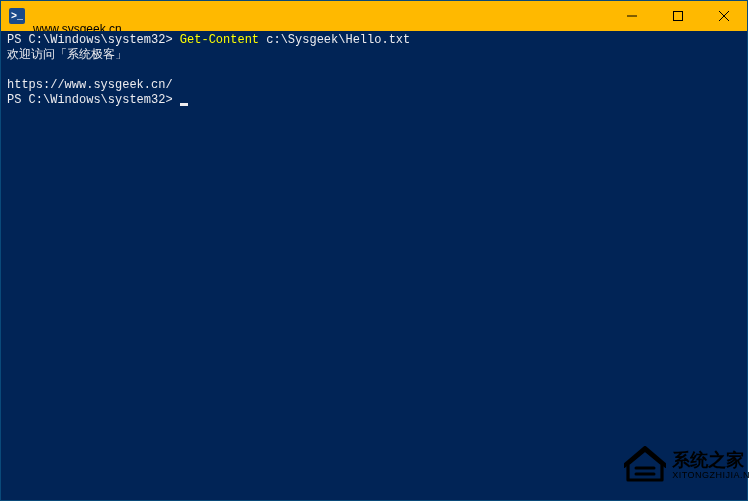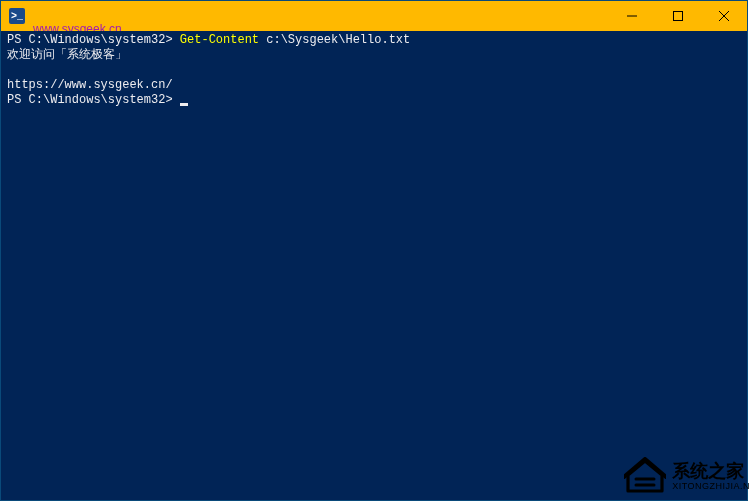--- a/index.html
+++ b/index.html
@@ -35,21 +35,21 @@
       justify-content: center;
       color: #fff;
       font-size: 10px;
       font-weight: bold;
       margin-right: 8px;
     }
     .titlebar .title {
       flex: 1;
       font-family: "Segoe UI", Tahoma, sans-serif;
       font-size: 12px;
-      color: #a21caf;
+      color: #000000;
       margin-top: 25px;
     }
     .win-controls {
       display: flex;
       height: 100%;
     }
     .win-btn {
       width: 46px;
       height: 100%;
       display: flex;
@@ -75,21 +75,21 @@
       display: inline-block;
       width: 8px;
       height: 3px;
       background: #eeedf0;
       vertical-align: bottom;
       margin-bottom: 2px;
     }
     .watermark {
       position: absolute;
       right: 0;
-      bottom: 6px;
+      bottom: 17px;
       display: flex;
       align-items: center;
       gap: 6px;
       font-family: "Microsoft YaHei", sans-serif;
     }
     .watermark .wm-icon svg { display: block; }
     .watermark .wm-text {
       color: #000;
       display: flex;
       flex-direction: column;

